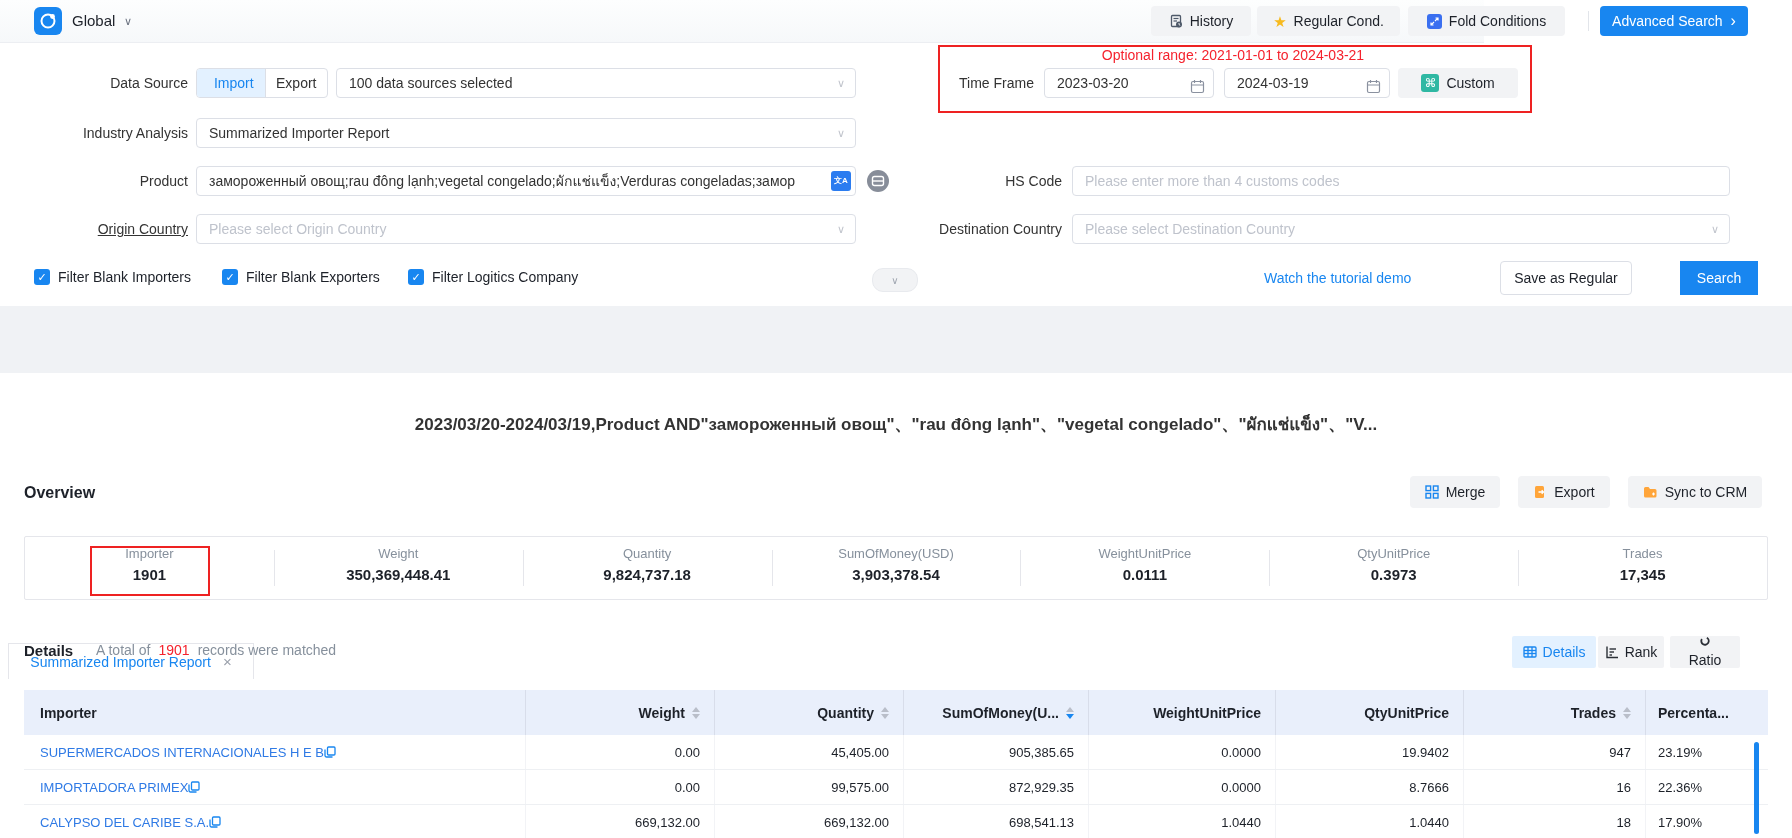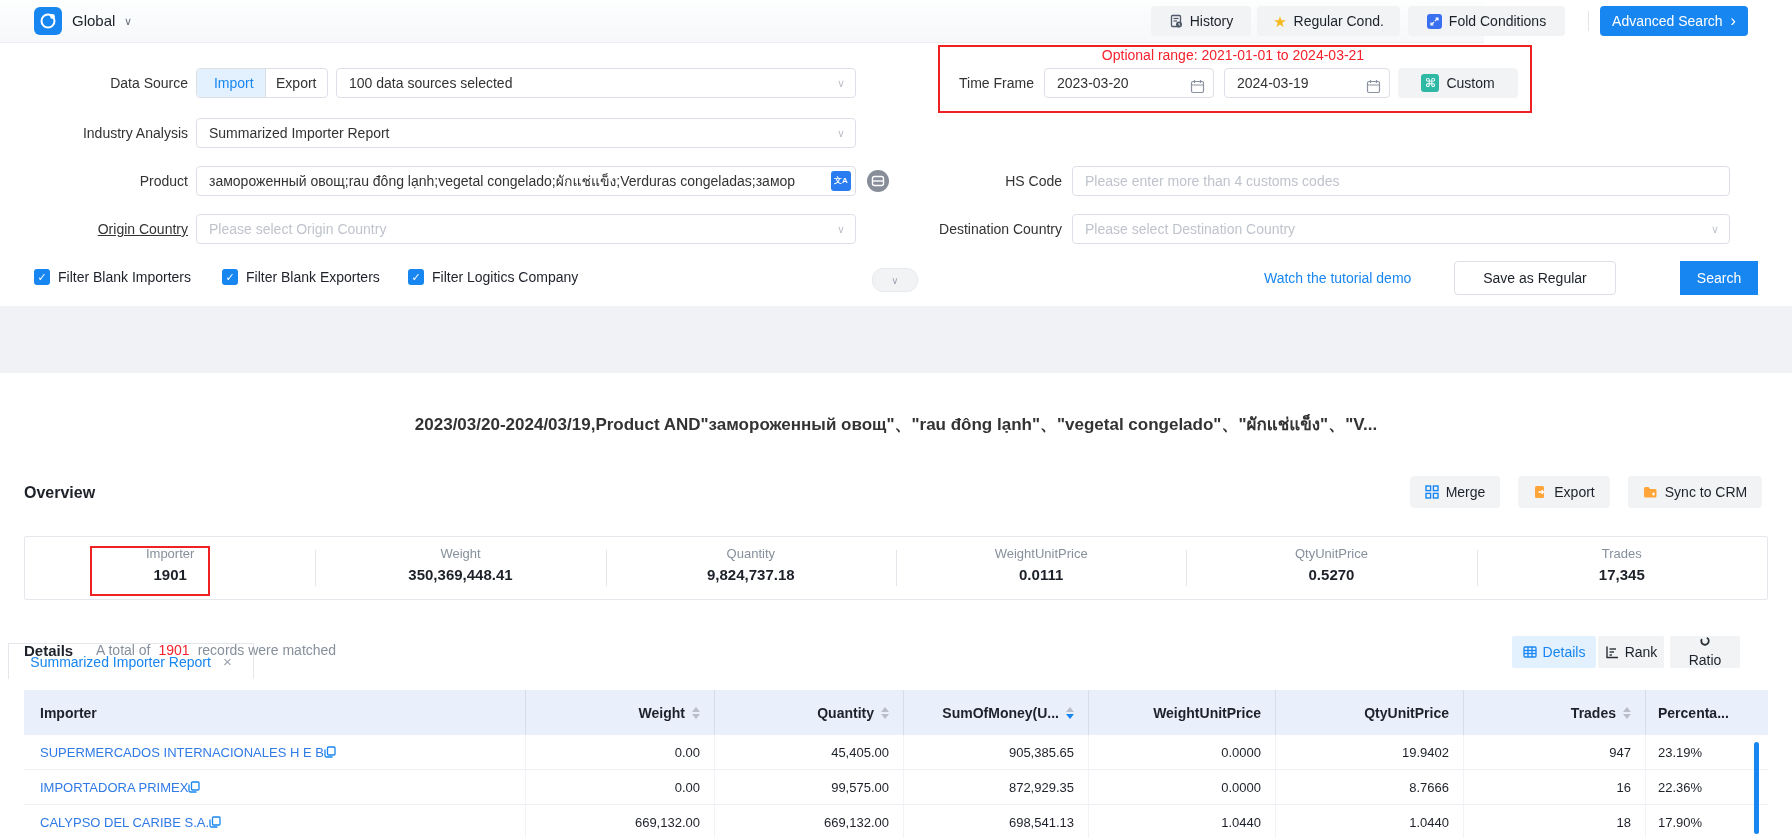--- a/index.html
+++ b/index.html
@@ -224,21 +224,21 @@
     <span class="txt">Filter Blank Exporters</span>
   </div>
   <div class="cb-item" style="left:408px;">
     <span class="cbox">✓</span>
     <span class="txt">Filter Logitics Company</span>
   </div>
   <div id="collapse-pill">
     <span>∨</span>
   </div>
   <div id="tutorial-link">Watch the tutorial demo</div>
-  <div class="btn-plain" style="left:1454px;width:162px;">Save as Regular</div>
+  <div class="btn-plain" style="left:1500px;width:132px;">Save as Regular</div>
   <div class="btn-plain" style="left:1685px;width:72px;">Reset</div>
   <div id="btn-search">Search</div>
 
   <div id="band">
     <div id="tab">
       <span class="t">Summarized Importer Report</span>
       <span class="x">×</span>
     </div>
   </div>
 
@@ -276,26 +276,30 @@
     </div>
     <div class="stat">
       <div class="lb">Weight</div>
       <div class="vl">350,369,448.41</div>
     </div>
     <div class="stat">
       <div class="lb">Quantity</div>
       <div class="vl">9,824,737.18</div>
     </div>
     <div class="stat">
+      <div class="lb">SumOfMoney(USD)</div>
+      <div class="vl">3,903,378.54</div>
+    </div>
+    <div class="stat">
       <div class="lb">WeightUnitPrice</div>
       <div class="vl">0.0111</div>
     </div>
     <div class="stat">
       <div class="lb">QtyUnitPrice</div>
-      <div class="vl">0.5270</div>
+      <div class="vl">0.3973</div>
     </div>
     <div class="stat">
       <div class="lb">Trades</div>
       <div class="vl">17,345</div>
     </div>
   </div>
   <div class="anno" style="left:90px;top:546px;width:116px;height:46px;"></div>
 
   <div id="details-heading">Details</div>
   <div id="details-summary">

